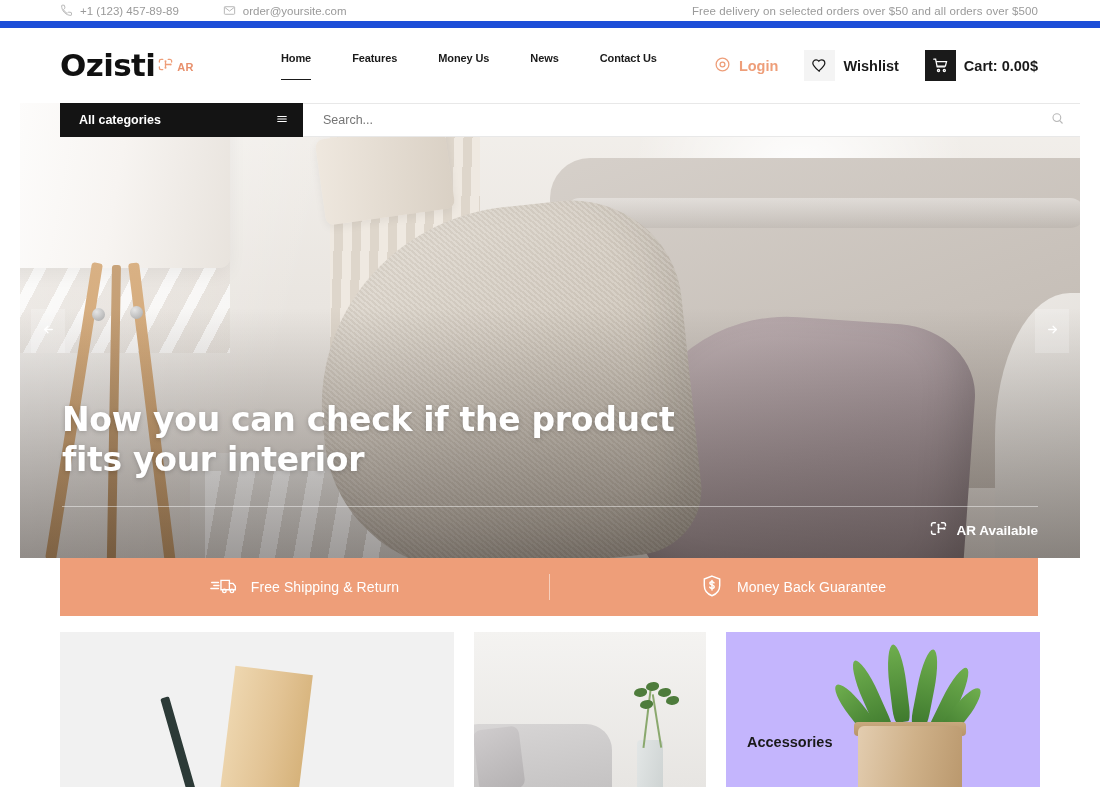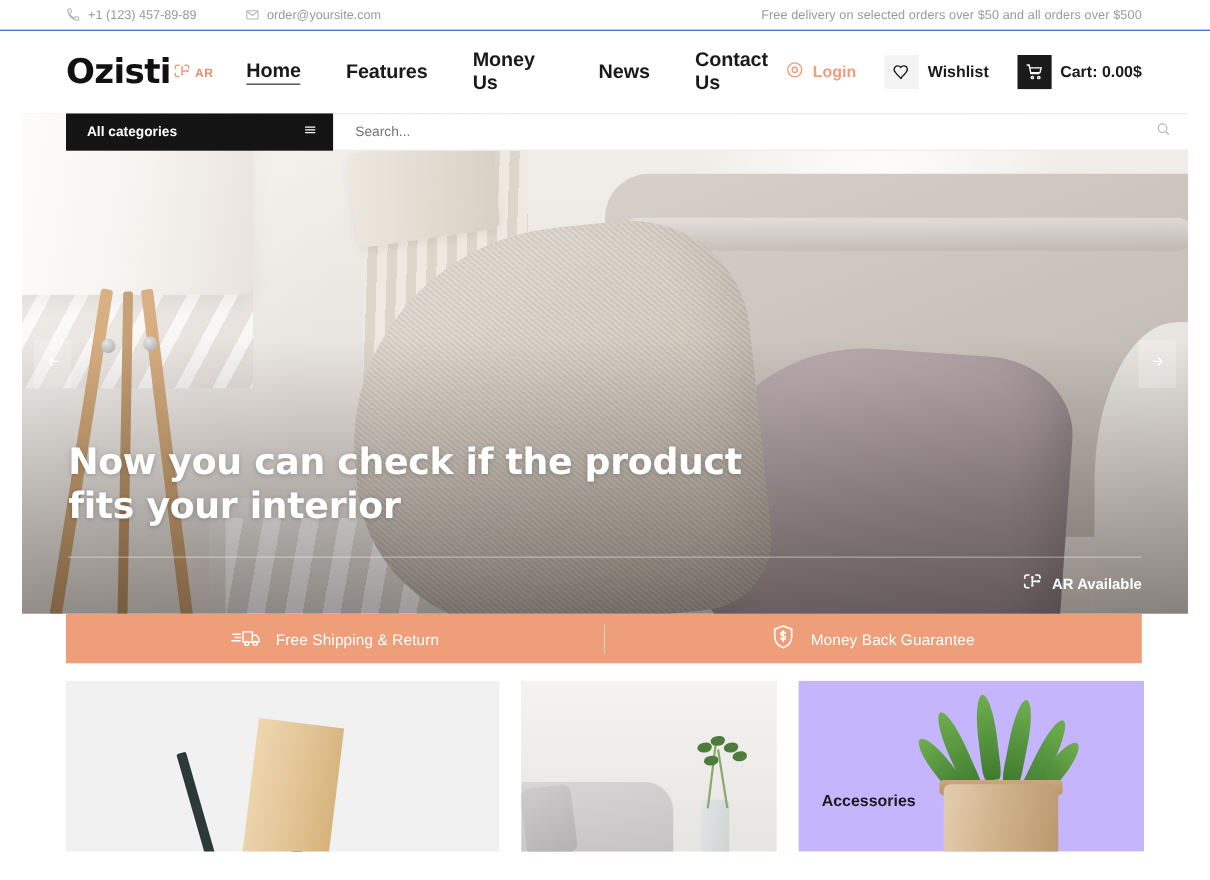--- a/index.html
+++ b/index.html
@@ -10,21 +10,21 @@
     color:#1a1a1a;
     -webkit-font-smoothing:antialiased;
   }
 
   
   .topbar {
     height:28px;
     display:flex;
     align-items:center;
     padding:0 62px 0 60px;
-    border-bottom:1px solid #1d4ed8;
+    border-bottom:7px solid #1d4ed8;
     font-size:11.5px;
     color:#999;
   }
   .tb-item { display:flex; align-items:center; gap:7px; margin-right:44px; }
   .tb-item svg { display:block; }
   .tb-spacer { flex:1; }
   .tb-promo { font-size:11.5px; color:#9a9a9a; letter-spacing:.1px; }
 
   
   .header {
@@ -50,26 +50,26 @@
 
   .nav {
     flex:1;
     display:flex;
     justify-content:center;
     align-items:center;
     gap:41px;
     margin-left:30px;
   }
   .nav a {
-    font-size:18px;
+    font-size:11px;
     font-weight:700;
     color:#1a1a1a;
     text-decoration:none;
     letter-spacing:-.1px;
-    padding-bottom:1px;
+    padding-bottom:15px;
   }
   .nav a.active { border-bottom:1.5px solid #1a1a1a; }
 
   .header-actions { display:flex; align-items:center; gap:0; }
   .act { display:flex; align-items:center; gap:8px; }
   .act-login { color:#ee9e79; font-size:14.5px; font-weight:700; margin-right:26px; }
   .icon-box {
     width:31px; height:31px;
     display:flex; align-items:center; justify-content:center;
   }
@@ -220,21 +220,21 @@
   .hero-ar {
     display:flex; align-items:center; justify-content:flex-end; gap:8px;
     padding:13px 0 18px 0;
     color:#fff; font-size:13.5px; font-weight:700;
   }
 
   
   .features {
     margin:0 62px 0 60px;
     background:#ee9e79;
-    height:45px;
+    height:58px;
     display:flex;
     align-items:center;
   }
   .feat {
     flex:1;
     display:flex; align-items:center; justify-content:center; gap:14px;
     color:#fff; font-size:14px; letter-spacing:.1px;
     position:relative;
   }
   .feat + .feat::before {

